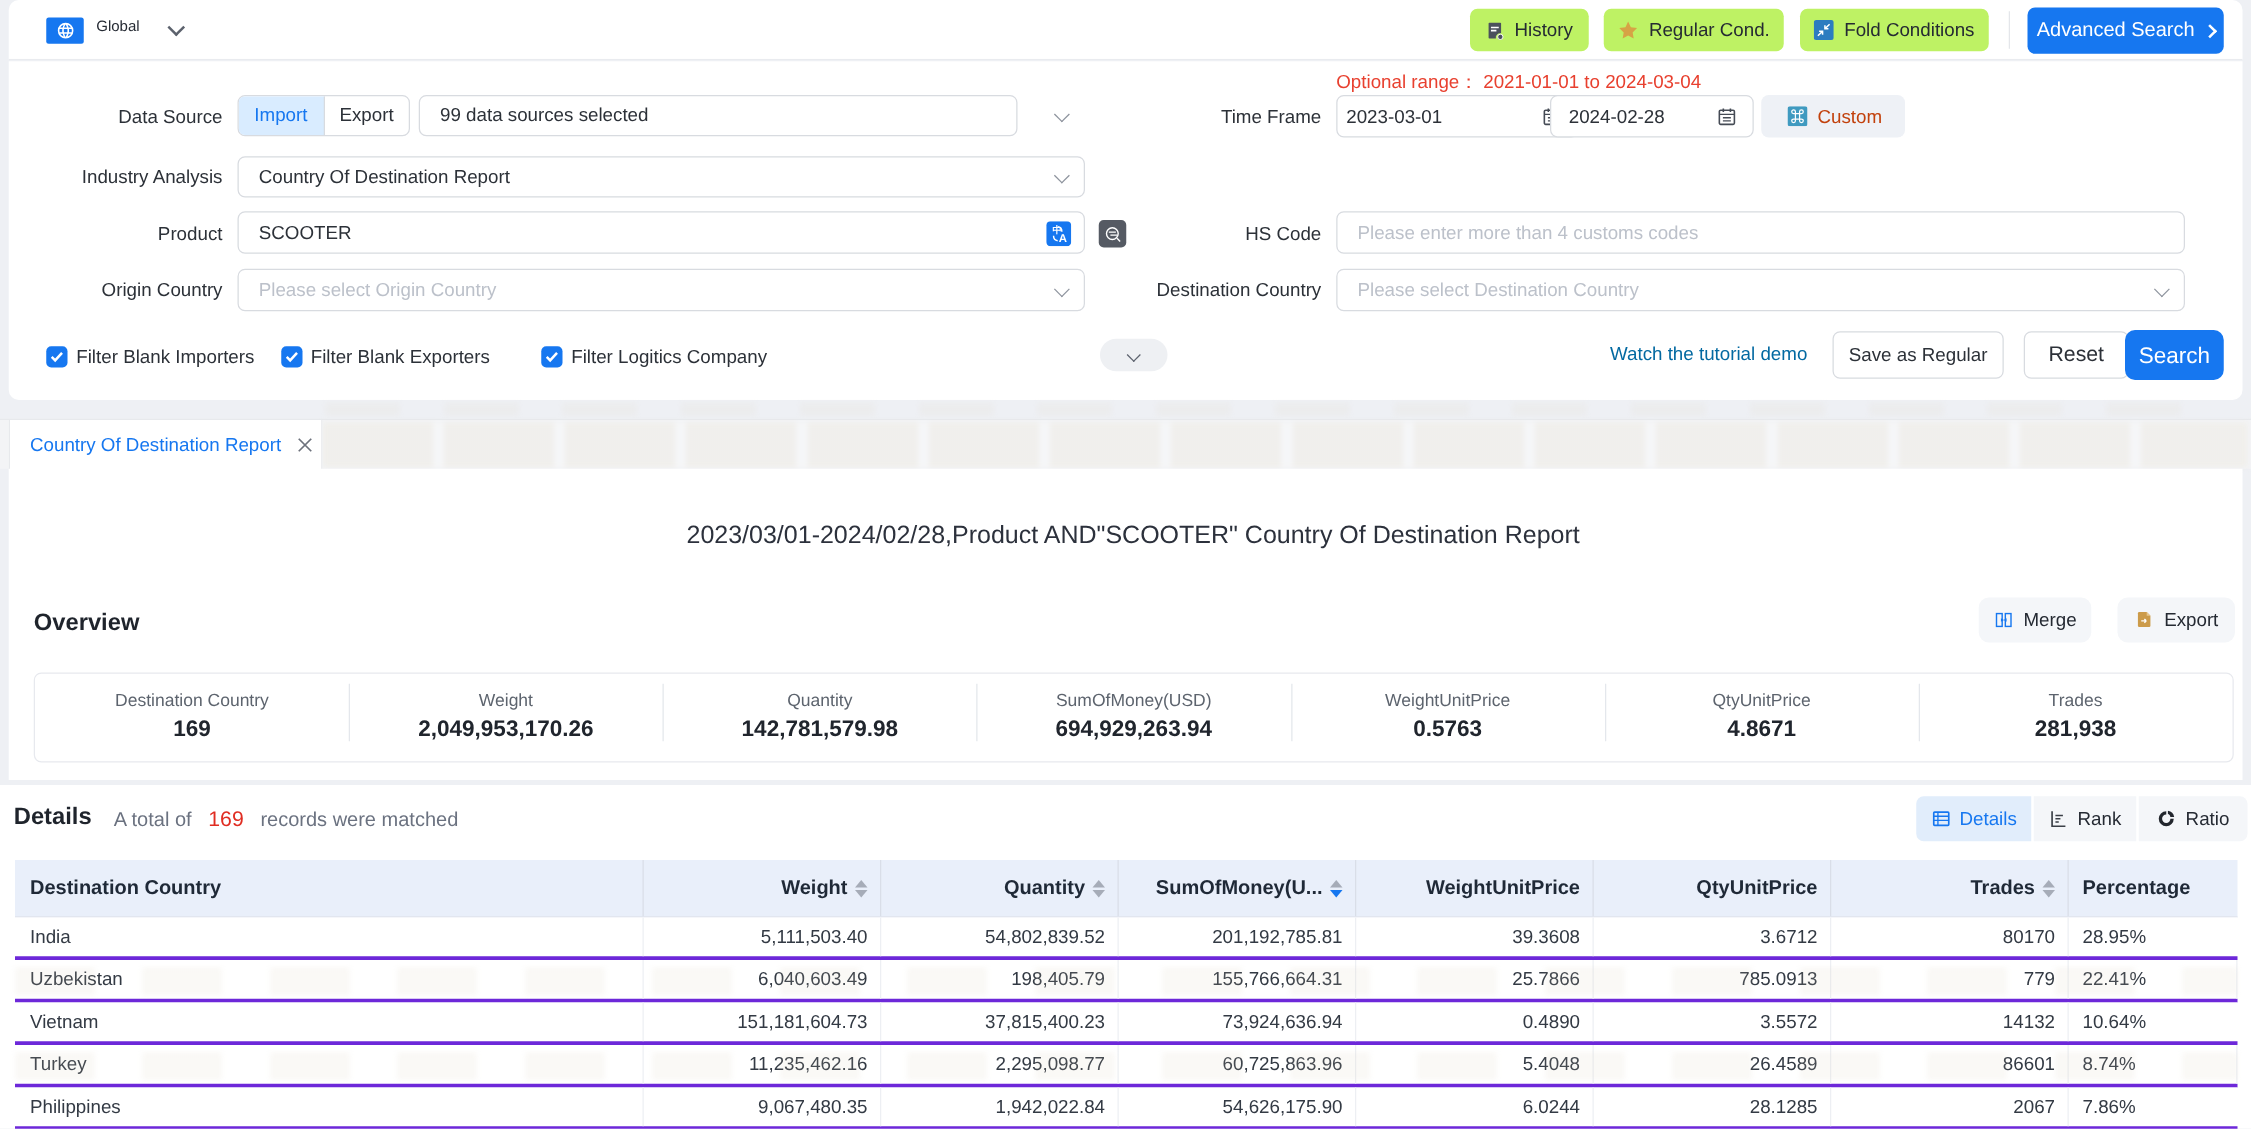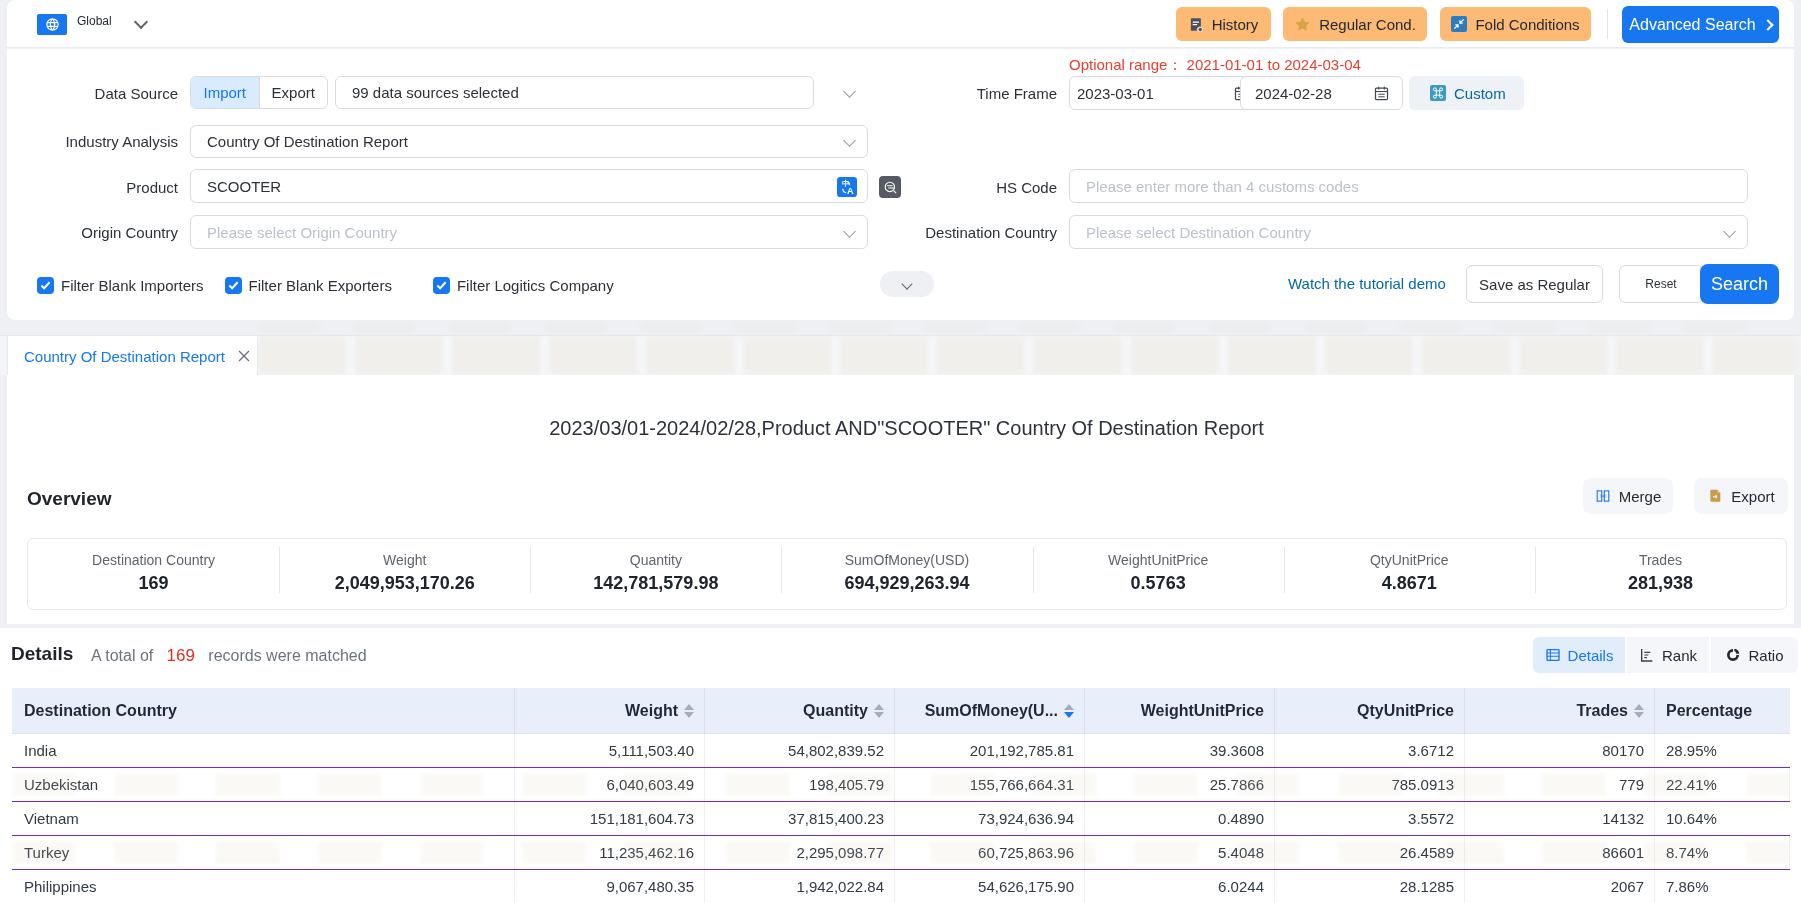--- a/index.html
+++ b/index.html
@@ -5,21 +5,21 @@
 * { margin:0; padding:0; box-sizing:border-box; }
 html,body { width:1801px; height:903px; font-family:"Liberation Sans", sans-serif; background:#eef0f4; overflow:hidden; }
 .abs { position:absolute; }
 #page { position:relative; width:1801px; height:903px; }
 
 #topbar { left:7px; top:0; width:1787px; height:48px; background:#fff; border-bottom:1px solid #e9ebef; border-radius:8px 8px 0 0; }
 #logo { left:37px; top:14px; width:30px; height:21px; background:#1677f0; border-radius:2px; display:flex; align-items:center; justify-content:center; }
 #globalTxt { left:77px; top:14px; font-size:12px; color:#252a33; font-weight:500; }
 .chev { display:inline-block; width:10px; height:10px; border-right:2px solid #5c626d; border-bottom:2px solid #5c626d; transform:rotate(45deg); }
 #globalChev { left:136px; top:17px; }
-.topbtn { top:7px; height:34px; background:#fdba74; border-radius:6px; display:flex; align-items:center; justify-content:center; gap:8px; font-size:15px; color:#252a33; }
+.topbtn { top:7px; height:34px; background:#bef264; border-radius:6px; display:flex; align-items:center; justify-content:center; gap:8px; font-size:15px; color:#252a33; }
 #btnHistory { left:1176px; width:95px; }
 #btnRegular { left:1283px; width:144px; }
 #btnFold { left:1440px; width:151px; }
 #topDivider { left:1607px; top:9px; width:1px; height:30px; background:#e4e6ea; }
 #btnAdv { left:1622px; top:6px; width:157px; height:37px; background:#1677f0; border-radius:6px; display:flex; align-items:center; justify-content:center; gap:8px; color:#fff; font-size:16px; }
 
 #formcard { left:7px; top:49px; width:1787px; height:271px; background:#fff; border-radius:0 0 8px 8px; }
 .flabel { font-size:15px; color:#2c3138; text-align:right; }
 .input { background:#fff; border:1px solid #d8dbe0; border-radius:6px; display:flex; align-items:center; font-size:15px; color:#2c3138; }
 .input .ph { color:#bcc1ca; }
@@ -44,21 +44,21 @@
 
 #detcard { left:0; top:628px; width:1801px; height:275px; background:#fff; }
 #detHead { left:11px; top:643px; font-size:19px; font-weight:bold; color:#1f242c; }
 #detSub { left:91px; top:646px; font-size:16px; color:#6b7280; }
 #detSub .red { color:#e02d22; font-size:17px; }
 .segbtn { top:637px; height:36px; display:flex; align-items:center; justify-content:center; gap:7px; font-size:15px; }
 
 #thead { left:12px; top:688px; width:1778px; height:46px; background:#e9effa; display:flex; border-bottom:1px solid #dfe3ec; }
 .th { display:flex; align-items:center; font-weight:bold; font-size:16px; color:#1f2937; border-right:1px solid #d9dee8; }
 .th:last-child { border-right:none; }
-.trow { left:12px; width:1778px; height:34px; display:flex; border-bottom:1px solid #6d28d9; background:#fff; position:absolute; }
+.trow { left:12px; width:1778px; height:34px; display:flex; border-bottom:3px solid #6d28d9; background:#fff; position:absolute; }
 .td { display:flex; align-items:center; font-size:15px; color:#333a44; border-right:1px solid #edeff3; }
 .td:last-child { border-right:none; }
 .c1 { width:503px; padding-left:12px; }
 .cn { width:190px; justify-content:flex-end; padding-right:10px; }
 .cp { width:135px; padding-left:11px; }
 .sort { display:inline-flex; flex-direction:column; gap:2px; margin-left:6px; }
 .sort i { width:0; height:0; border-left:5px solid transparent; border-right:5px solid transparent; }
 .sort .up { border-bottom:6px solid #a6acb8; }
 .sort .dn { border-top:6px solid #a6acb8; }
 .sort .dn.act { border-top-color:#1677f0; }
@@ -125,21 +125,21 @@
       </svg>
   </div>
   <div class="abs input" style="left:1240px; top:76px; width:163px; height:34px; padding-left:14px;">2024-02-28
     <svg style="position:absolute; right:12px; top:8px;" width="17" height="17" viewBox="0 0 24 24" fill="none" stroke="#454b55" stroke-width="1.8">
         <rect x="3.5" y="4.5" width="17" height="16" rx="1.5"></rect>
         <path d="M3.5 9.2h17" stroke-width="1.5"></path>
         <path d="M8 2.5v4M16 2.5v4" stroke-width="1.8"></path>
         <path d="M7.5 13h9M7.5 16.5h9" stroke-width="1.5"></path>
       </svg>
   </div>
-  <div class="abs" id="btnCustom" style="left:1409px; top:76px; width:115px; height:34px; background:#eef1f6; border-radius:6px; display:flex; align-items:center; gap:8px; padding-left:21px; font-size:15px; color:#0369a1;">
+  <div class="abs" id="btnCustom" style="left:1409px; top:76px; width:115px; height:34px; background:#eef1f6; border-radius:6px; display:flex; align-items:center; gap:8px; padding-left:21px; font-size:15px; color:#c2410c;">
     <svg width="16" height="16" viewBox="0 0 24 24">
         <rect width="24" height="24" rx="3" fill="#3f9ac0"></rect>
         <path d="M9.5 6.5a2.2 2.2 0 10-2.2 2.2h2.2zm5 0a2.2 2.2 0 112.2 2.2h-2.2zm-5 11a2.2 2.2 0 11-2.2-2.2h2.2zm5 0a2.2 2.2 0 102.2-2.2h-2.2zm-5-8.8h5v6.6h-5z" fill="none" stroke="#fff" stroke-width="1.5"></path>
       </svg>
     <span>Custom</span>
   </div>
 
   <div class="abs flabel" style="left:38px; top:133px; width:140px;">Industry Analysis</div>
   <div class="abs input" style="left:190px; top:125px; width:678px; height:33px; padding-left:16px;">Country Of Destination Report<span class="selchev" style="left:654px; top:10px;"></span></div>
 
@@ -191,21 +191,21 @@
           <svg width="11" height="11" viewBox="0 0 12 12" fill="none" stroke="#fff" stroke-width="2.2">
             <path d="M1.5 6l3 3 6-6.5"></path>
           </svg>
         </span>Filter Logitics Company</span>
   </div>
   <div class="abs" style="left:880px; top:271px; width:54px; height:26px; background:#eef0f3; border-radius:13px; display:flex; align-items:center; justify-content:center;">
       <span class="chev" style="width:8px; height:8px; border-width:1.6px;"></span>
     </div>
   <div class="abs" style="left:1288px; top:275px; font-size:15px; color:#0369a1;">Watch the tutorial demo</div>
   <div class="abs" style="left:1466px; top:265px; width:137px; height:38px; background:#fff; border:1px solid #d8dbe0; border-radius:6px; display:flex; align-items:center; justify-content:center; font-size:15px; color:#2c3138;">Save as Regular</div>
-  <div class="abs" style="left:1619px; top:265px; width:84px; height:38px; background:#fff; border:1px solid #d8dbe0; border-radius:6px; display:flex; align-items:center; justify-content:center; font-size:12px; color:#2c3138;">Reset</div>
+  <div class="abs" style="left:1619px; top:265px; width:84px; height:38px; background:#fff; border:1px solid #d8dbe0; border-radius:6px; display:flex; align-items:center; justify-content:center; font-size:17px; color:#2c3138;">Reset</div>
   <div class="abs" style="left:1700px; top:264px; width:79px; height:40px; background:#1677f0; border-radius:8px; display:flex; align-items:center; justify-content:center; font-size:18px; color:#fff;">Search</div>
 
   <div class="abs" style="left:260px; top:322px; width:1500px; height:11px; background:repeating-linear-gradient(90deg, rgba(225,217,200,0.30) 0 60px, rgba(255,255,255,0) 60px 95px); filter:blur(2px); opacity:.45;"></div>
 
   <div class="abs" id="tabstrip">
     <div class="abs" id="blurTabs"></div>
     <div class="abs" id="activeTab">
       <span style="margin-left:16px; font-size:15px; color:#1677f0;">Country Of Destination Report</span>
       <svg style="margin-left:12px;" width="14" height="14" viewBox="0 0 14 14" stroke="#6d727c" stroke-width="1.4">
           <path d="M2 2l10 10M12 2L2 12"></path>

